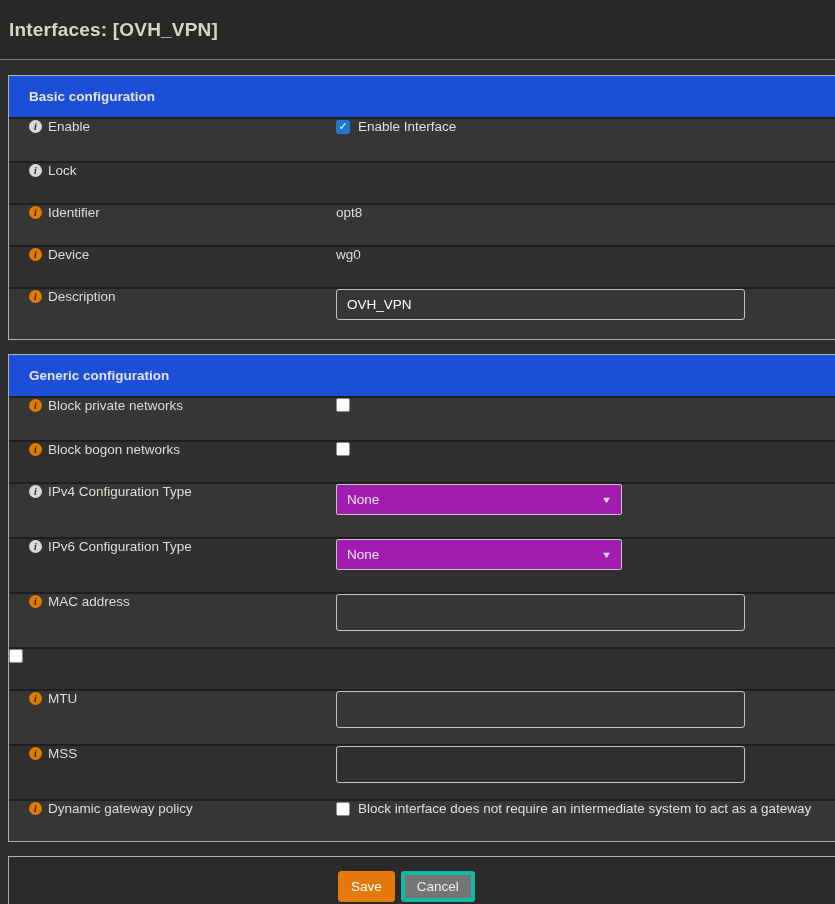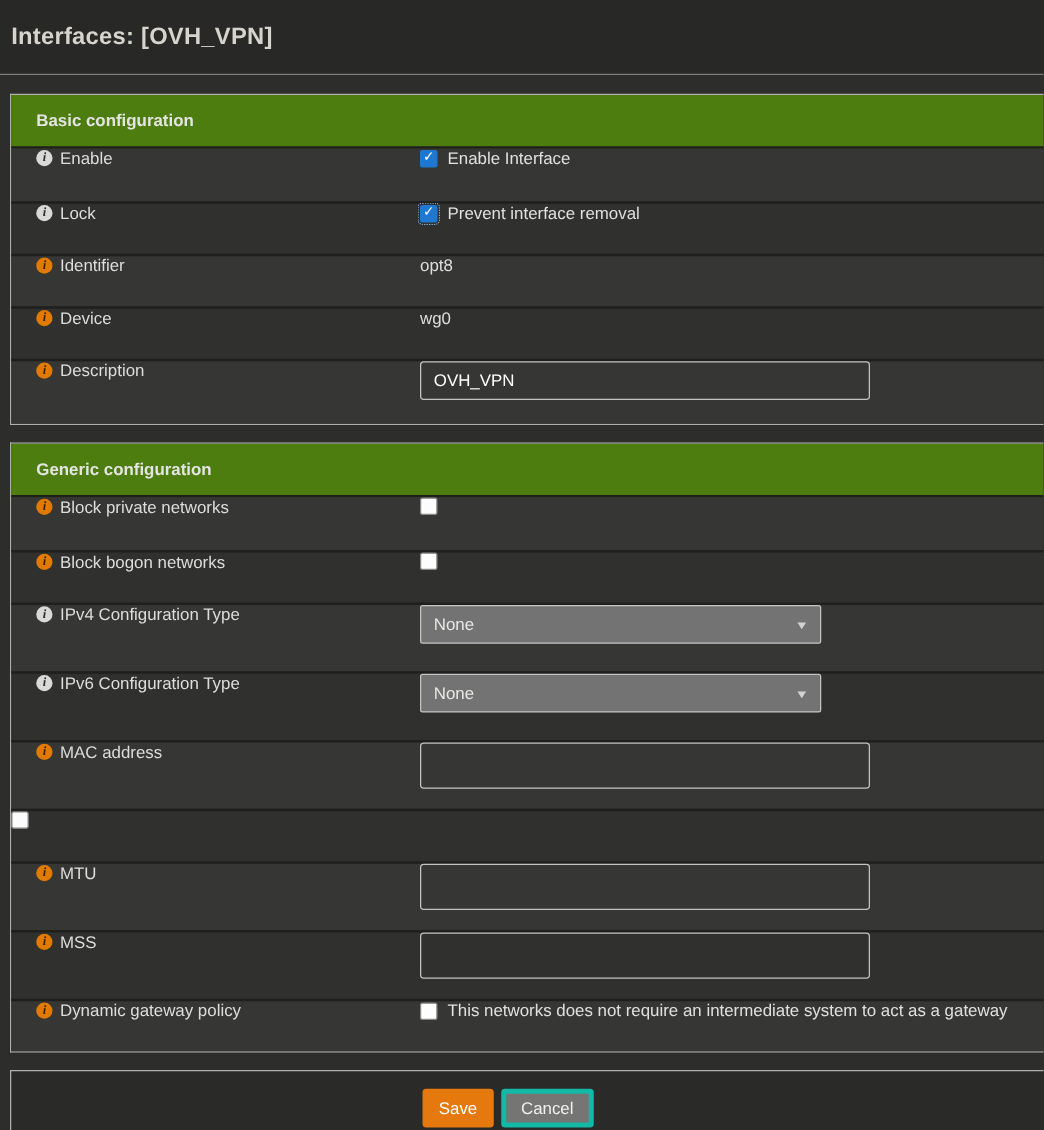--- a/index.html
+++ b/index.html
@@ -18,21 +18,21 @@
     margin:0;font-size:19px;font-weight:700;color:#d7d3cd;letter-spacing:.2px;
   }
   
   .panel{
     margin:15px 0 0 8px;width:827px;box-sizing:border-box;
     border:1px solid #afafaf;border-right:none;
     background:#30302e;
   }
   .panel + .panel{margin-top:14px;}
   .sec-head{
-    background:#4d7c0f;padding:0 0 0 20px;height:41px;
+    background:#1d4ed8;padding:0 0 0 20px;height:41px;
     display:flex;align-items:center;
     border-bottom:2px solid #1f1f1e;
   }
   .sec-head span{font-size:13.5px;font-weight:700;color:#e4e4e2;}
   .row{
     display:flex;align-items:flex-start;min-height:42px;box-sizing:border-box;
   }
   .row + .row{border-top:2px solid #1f1f1e;}
   .rows .row:nth-child(odd){background:#363634;}
   .rows .row:nth-child(even){background:#30302e;}
@@ -58,29 +58,29 @@
     width:14px;height:14px;border-radius:2px;box-sizing:border-box;
     background:#fdfdfd;border:1px solid #8a8a8a;flex:0 0 14px;
     display:inline-flex;align-items:center;justify-content:center;
   }
   .cb.checked{background:#1e78d2;border-color:#1e78d2;color:#fff;font-size:11px;font-weight:700;}
   .cb.checked::after{content:"✓";line-height:1;}
   .cb.focus{outline:1px dotted #8fb8e8;outline-offset:1px;}
   .cb-label{margin-left:8px;font-size:13.5px;color:#e0e0de;white-space:nowrap;}
   .static-val{font-size:13.5px;color:#dddddb;}
   .ti{
-    width:360px;height:31px;box-sizing:border-box;border:1px solid #c4c4c4;
+    width:409px;height:31px;box-sizing:border-box;border:1px solid #c4c4c4;
     border-radius:3px;background:transparent;color:#fff;
     font-family:"Liberation Sans","DejaVu Sans",sans-serif;font-size:13.5px;
     padding:0 10px;outline:none;
   }
   .ti.big{height:37px;}
   .sel{
-    width:321px;height:31px;box-sizing:border-box;border:1px solid #c4c4c4;
-    border-radius:2px;background:#737373;color:#e8e8e6;font-size:13.5px;
+    width:286px;height:31px;box-sizing:border-box;border:1px solid #c4c4c4;
+    border-radius:2px;background:#a21caf;color:#e8e8e6;font-size:13.5px;
     display:flex;align-items:center;justify-content:space-between;
     padding:0 10px;cursor:default;
   }
   .caret{color:#d2d2d0;font-size:9px;transform:scaleX(1.3);}
   .caret::before{content:"▼";}
   
   .btn-panel{
     margin:14px 0 0 8px;width:827px;box-sizing:border-box;
     border:1px solid #afafaf;border-right:none;background:#2a2a28;
     height:60px;display:flex;align-items:center;padding-left:329px;
@@ -113,24 +113,20 @@
       <div class="ctl">
         <span class="cb checked"></span>
         <span class="cb-label">Enable Interface</span>
       </div>
     </div>
     <div class="row">
       <div class="lbl">
         <span class="ico"></span>
         <span class="lbl-t">Lock</span>
       </div>
-      <div class="ctl">
-        <span class="cb checked focus"></span>
-        <span class="cb-label">Prevent interface removal</span>
-      </div>
     </div>
     <div class="row">
       <div class="lbl">
         <span class="ico orange"></span>
         <span class="lbl-t">Identifier</span>
       </div>
       <div class="ctl">
         <span class="static-val">opt8</span>
       </div>
     </div>
@@ -234,21 +230,21 @@
         <input class="ti big" type="text" value="" style="">
       </div>
     </div>
     <div class="row">
       <div class="lbl">
         <span class="ico orange"></span>
         <span class="lbl-t">Dynamic gateway policy</span>
       </div>
       <div class="ctl">
         <span class="cb"></span>
-        <span class="cb-label">This networks does not require an intermediate system to act as a gateway</span>
+        <span class="cb-label">Block interface does not require an intermediate system to act as a gateway</span>
       </div>
     </div>
   </div>
 </div>
 
 <div class="btn-panel">
   <button class="btn btn-save">Save</button>
   <button class="btn btn-cancel">Cancel</button>
 </div>
 

